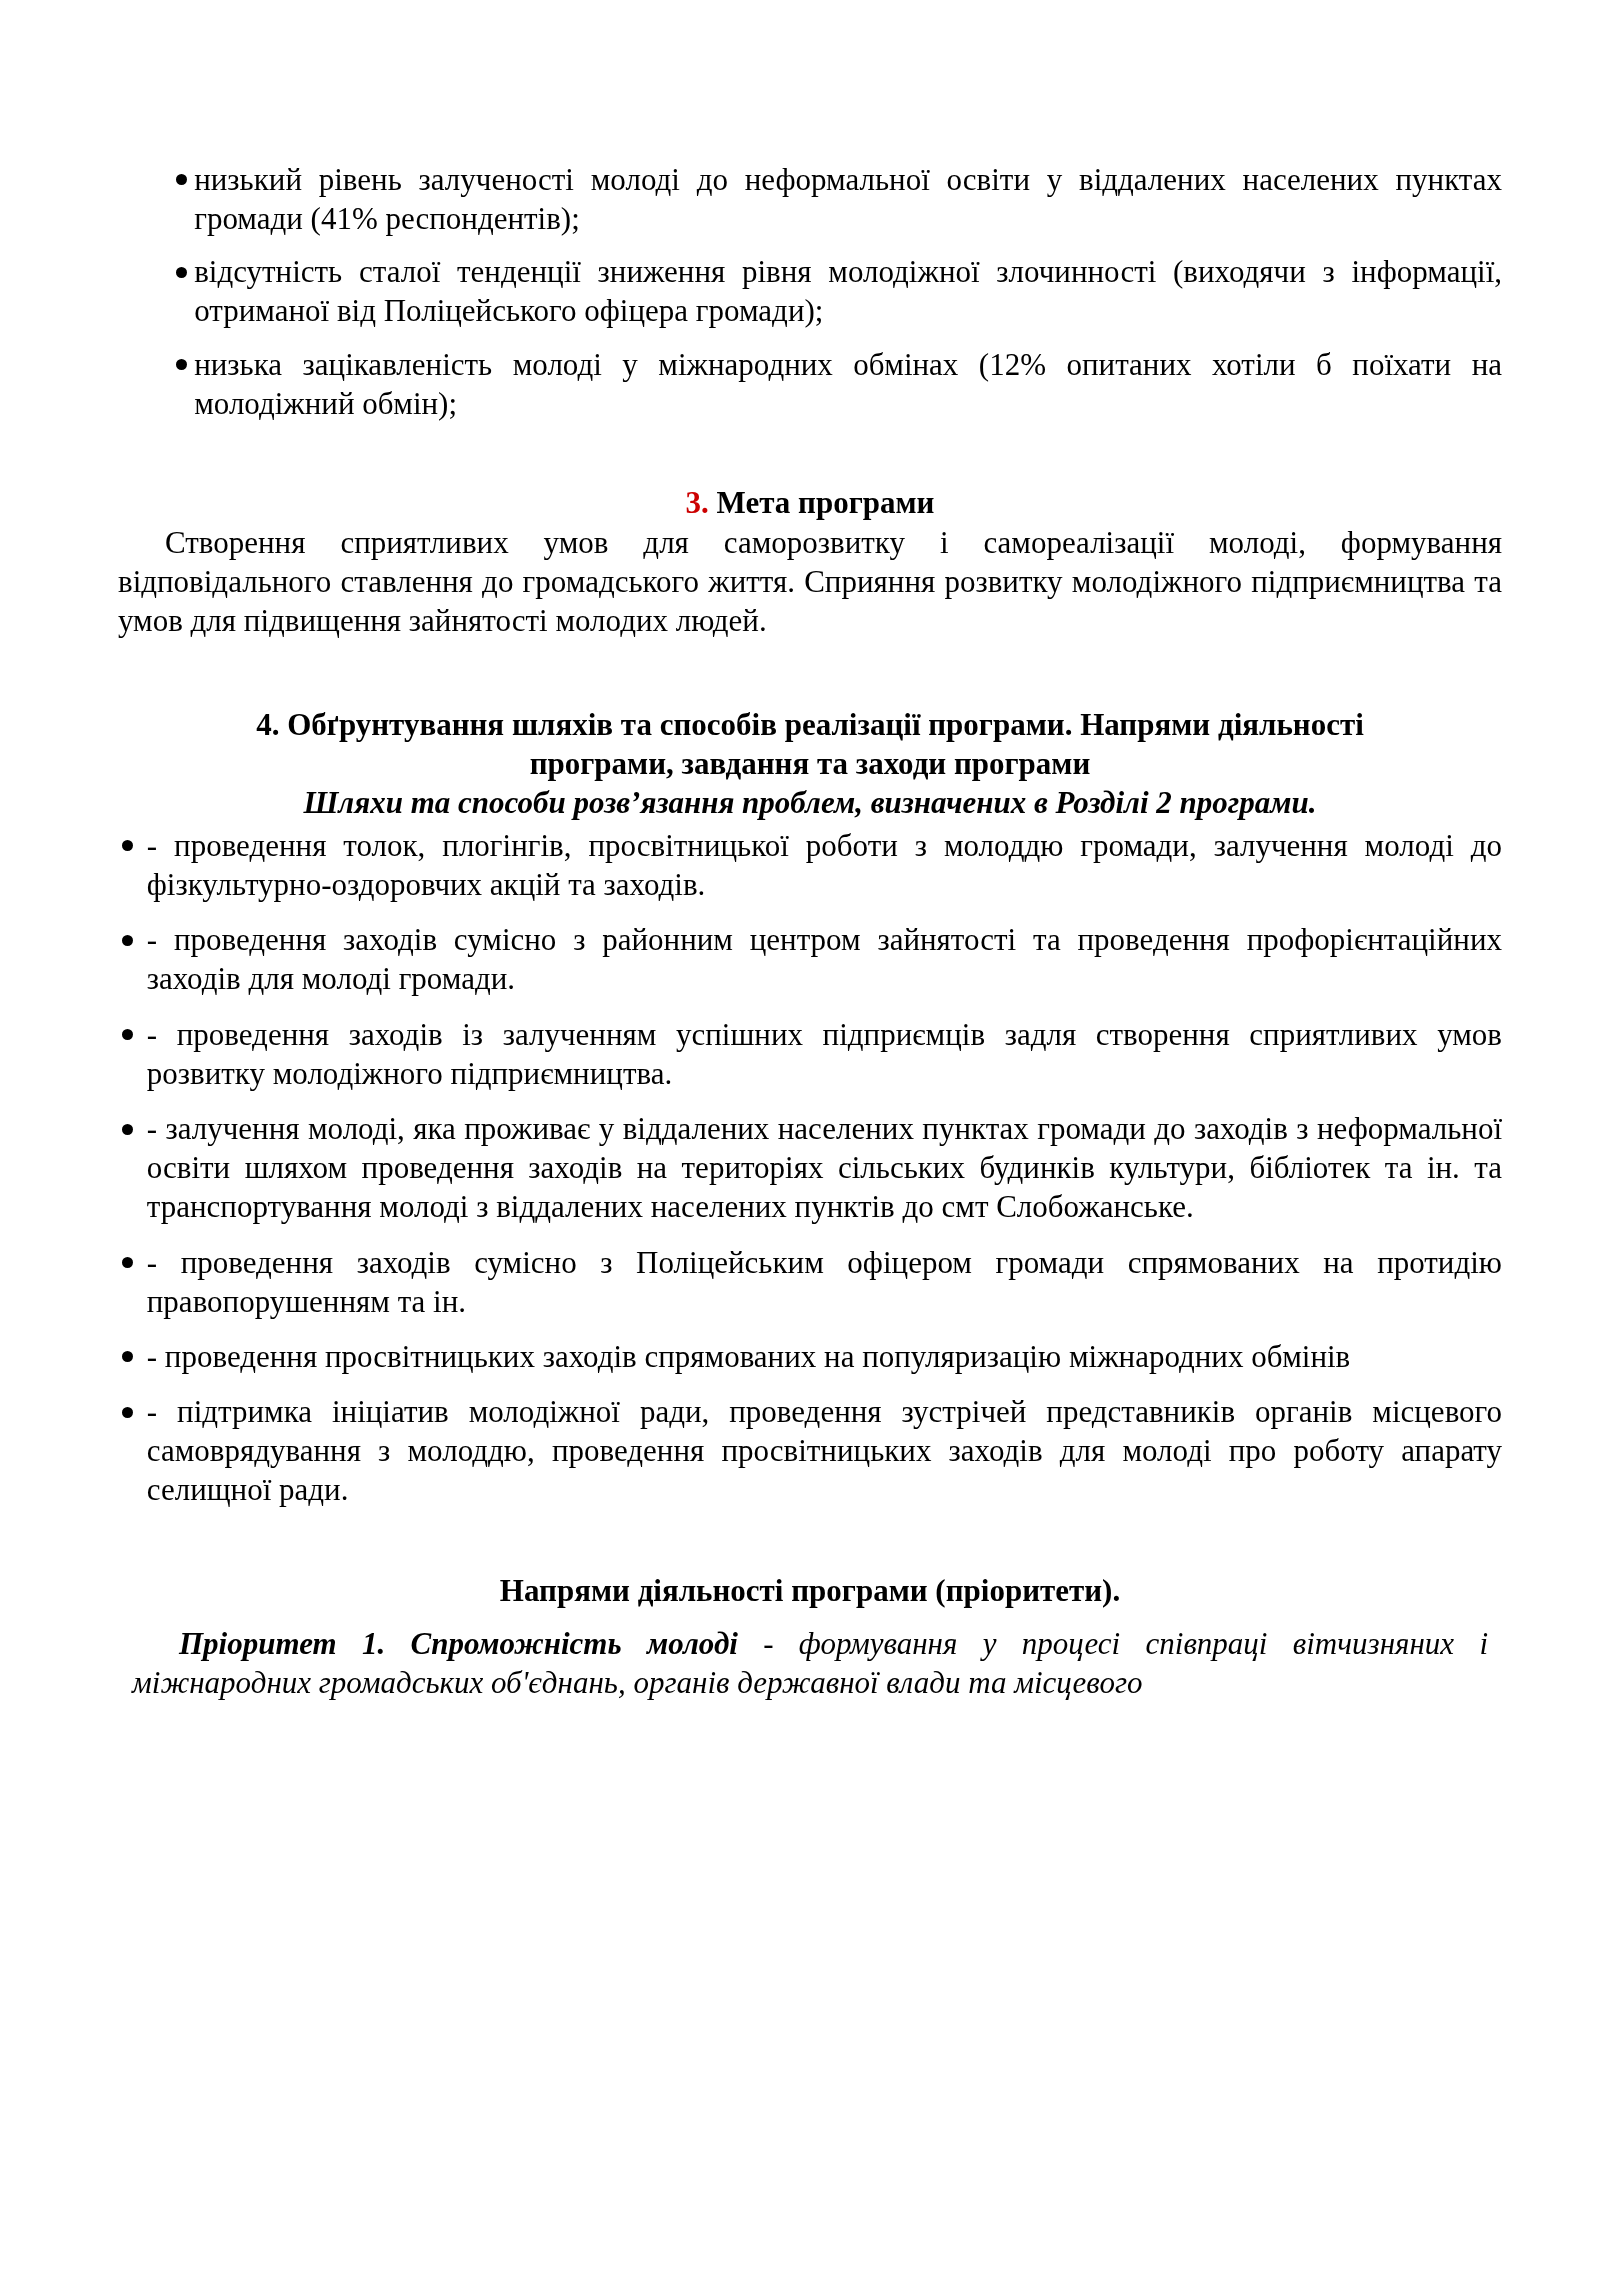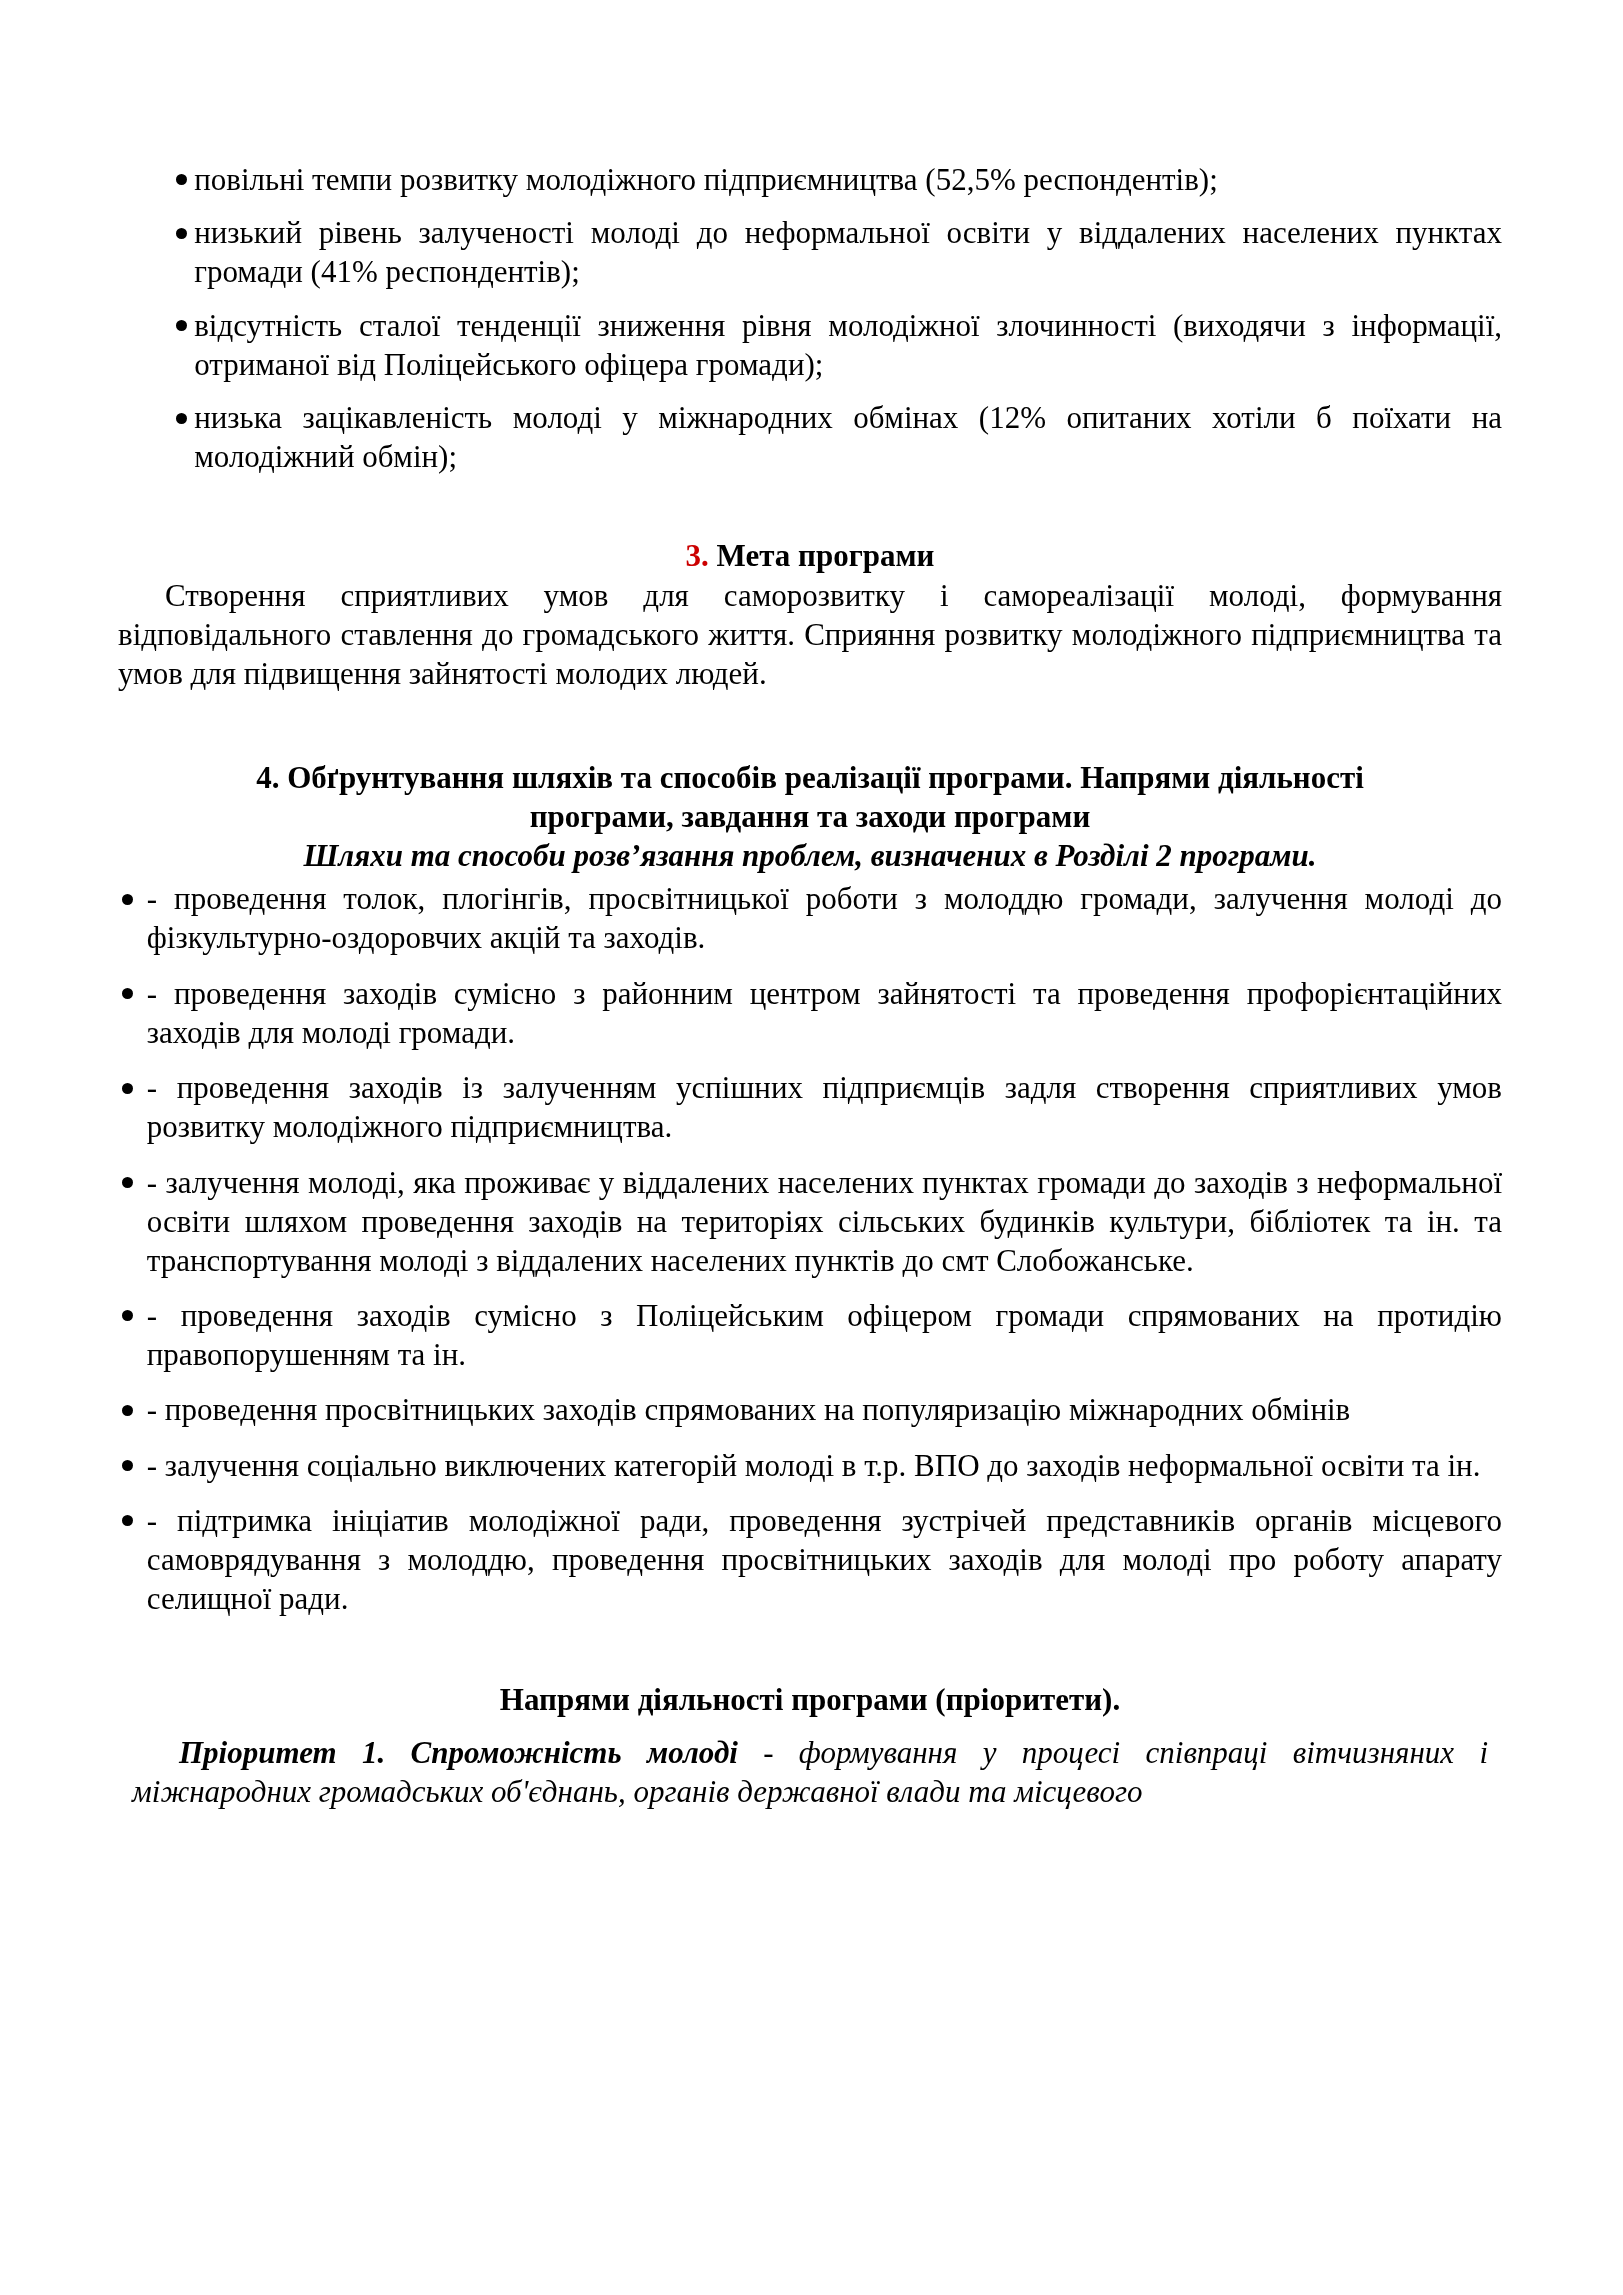--- a/index.html
+++ b/index.html
@@ -79,24 +79,20 @@
   .p1 .lead { font-weight: bold; }
 </style>
 </head>
 <body>
 
 <div class="page">
 
   <section class="problems">
     <div class="li">
       <span class="dot"></span>
-      <div class="txt">повільні темпи розвитку молодіжного підприємництва (52,5% респондентів);</div>
-    </div>
-    <div class="li">
-      <span class="dot"></span>
       <div class="txt">низький рівень залученості молоді до неформальної освіти у віддалених населених пунктах громади (41% респондентів);</div>
     </div>
     <div class="li">
       <span class="dot"></span>
       <div class="txt">відсутність сталої тенденції зниження рівня молодіжної злочинності (виходячи з інформації, отриманої від Поліцейського офіцера громади);</div>
     </div>
     <div class="li">
       <span class="dot"></span>
       <div class="txt">низька зацікавленість молоді у міжнародних обмінах (12% опитаних хотіли б поїхати на молодіжний обмін);</div>
     </div>
@@ -134,24 +130,20 @@
     <div class="li">
       <span class="dot"></span>
       <div class="txt">- проведення заходів сумісно з Поліцейським офіцером громади спрямованих на протидію правопорушенням та ін.</div>
     </div>
     <div class="li">
       <span class="dot"></span>
       <div class="txt">- проведення просвітницьких заходів спрямованих на популяризацію міжнародних обмінів</div>
     </div>
     <div class="li">
       <span class="dot"></span>
-      <div class="txt">- залучення соціально виключених категорій молоді в т.р. ВПО до заходів неформальної освіти та ін.</div>
-    </div>
-    <div class="li">
-      <span class="dot"></span>
       <div class="txt">- підтримка ініціатив молодіжної ради, проведення зустрічей представників органів місцевого самоврядування з молоддю, проведення просвітницьких заходів для молоді про роботу апарату селищної ради.</div>
     </div>
   </section>
 
   <div class="prior-head">Напрями діяльності програми (пріоритети).</div>
 
   <p class="p1"><span class="lead">Пріоритет 1. Спроможність молоді</span><span> - формування у процесі співпраці вітчизняних і міжнародних громадських об'єднань, органів державної влади та місцевого</span></p>
 
 </div>
 

